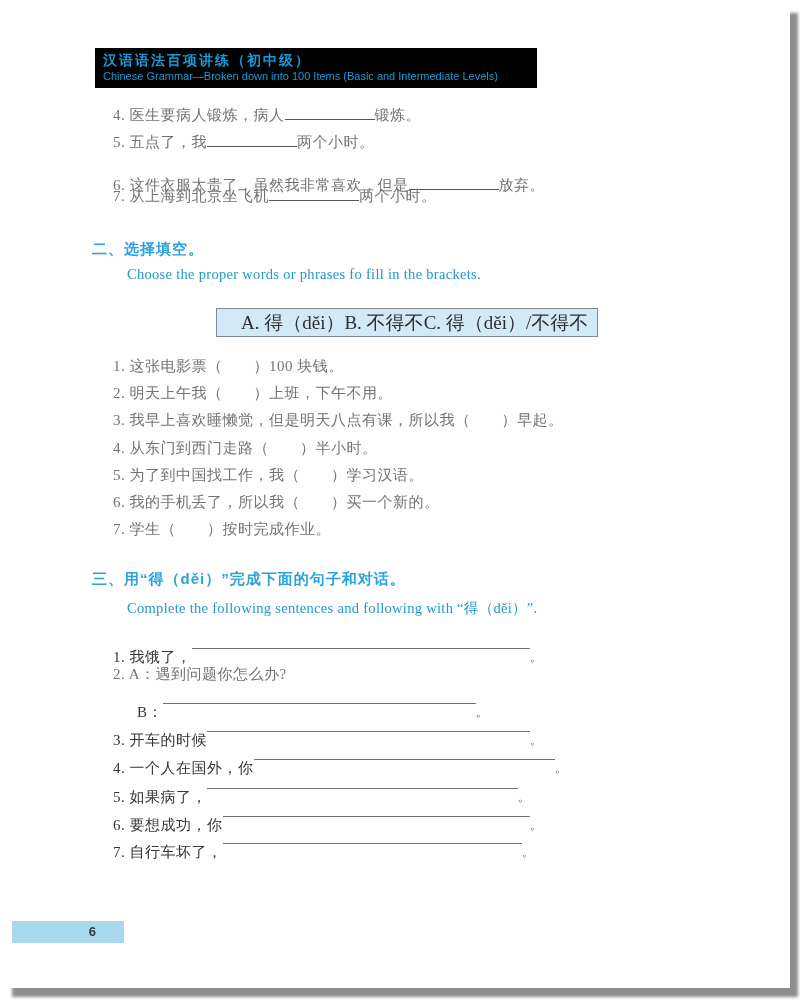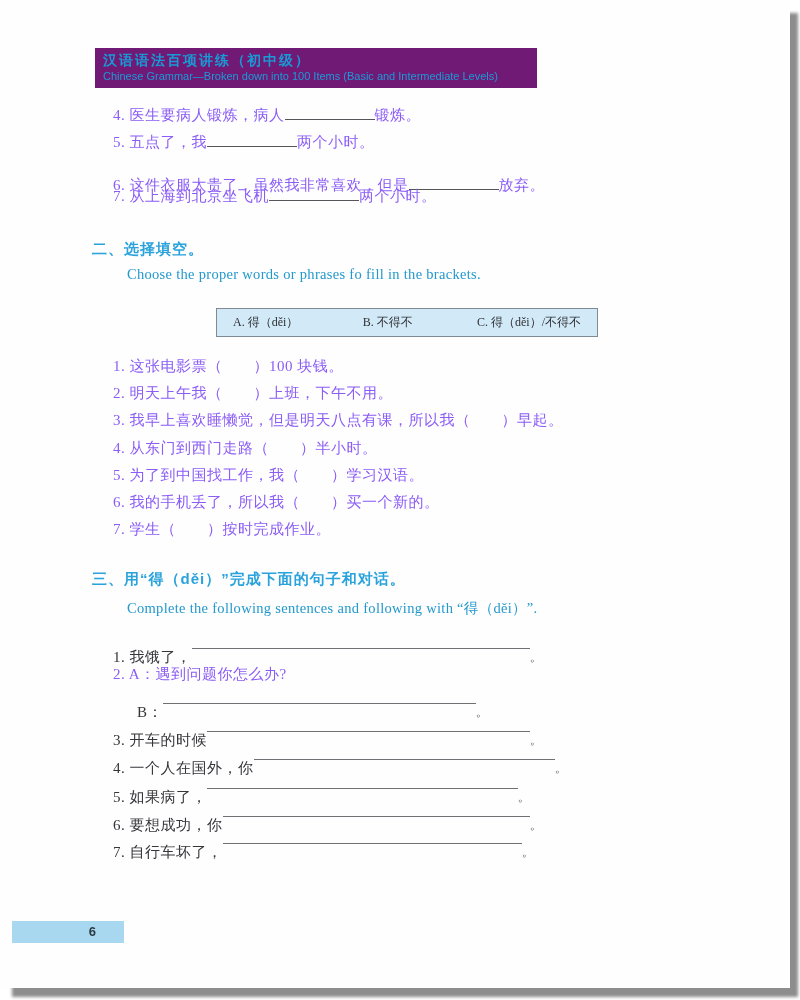--- a/index.html
+++ b/index.html
@@ -8,30 +8,30 @@
 
   .page {
     position:absolute; left:0; top:0; width:790px; height:988px;
     background:#fefefe;
     box-shadow:10px 11px 3px -2px #8d8d8d;
   }
 
   
   .header-box {
     position:absolute; left:95px; top:48px; width:442px; height:40px;
-    background:#701a75; padding:3px 8px 0 8px;
+    background:#000000; padding:3px 8px 0 8px;
     font-family:"Liberation Sans","DejaVu Sans",sans-serif;
   }
   .title-zh { font-size:14px; font-weight:bold; color:#189ad6; letter-spacing:2px; line-height:18px; }
   .title-en { font-size:11px; font-weight:normal; color:#1a9bd7; line-height:15px; white-space:nowrap; }
 
   
   .ex-line {
     position:absolute; left:113px; white-space:nowrap;
-    font-size:15px; color:#8b5cf6; letter-spacing:0.5px;
+    font-size:15px; color:#737373; letter-spacing:0.5px;
   }
   .blank-short {
     display:inline-block; width:90px; border-bottom:1px solid #55555a;
   }
 
   
   .sec-heading {
     position:absolute; left:92px;
     font-family:"Liberation Sans","DejaVu Sans",sans-serif;
     font-weight:bold; font-size:15px; color:#2aa2dc; letter-spacing:1px;
@@ -40,21 +40,21 @@
   .sec-instruction {
     position:absolute; left:127px;
     font-size:14.5px; color:#2398cd; letter-spacing:0.3px; white-space:nowrap;
   }
 
   
   .options-box {
     position:absolute; left:216px; top:308px; width:382px; height:29px;
     background:#d2eaf7; border:1px solid #7f8a92;
     display:flex; align-items:center; justify-content:space-between;
-    padding:0 16px; font-size:12px; color:#2e2e33; white-space:nowrap;
+    padding:0 24px; font-size:19px; color:#2e2e33; white-space:nowrap;
   }
 
   
   .fill-row {
     position:absolute; left:113px; width:430px;
     display:flex; align-items:flex-start;
     font-size:15px; color:#35353a; letter-spacing:0.5px; white-space:nowrap;margin-top:12px;
   }
   .fill-row .blank-long {
     flex:1; border-bottom:1px solid #6f6f74; margin-bottom:3px; min-width:30px;

